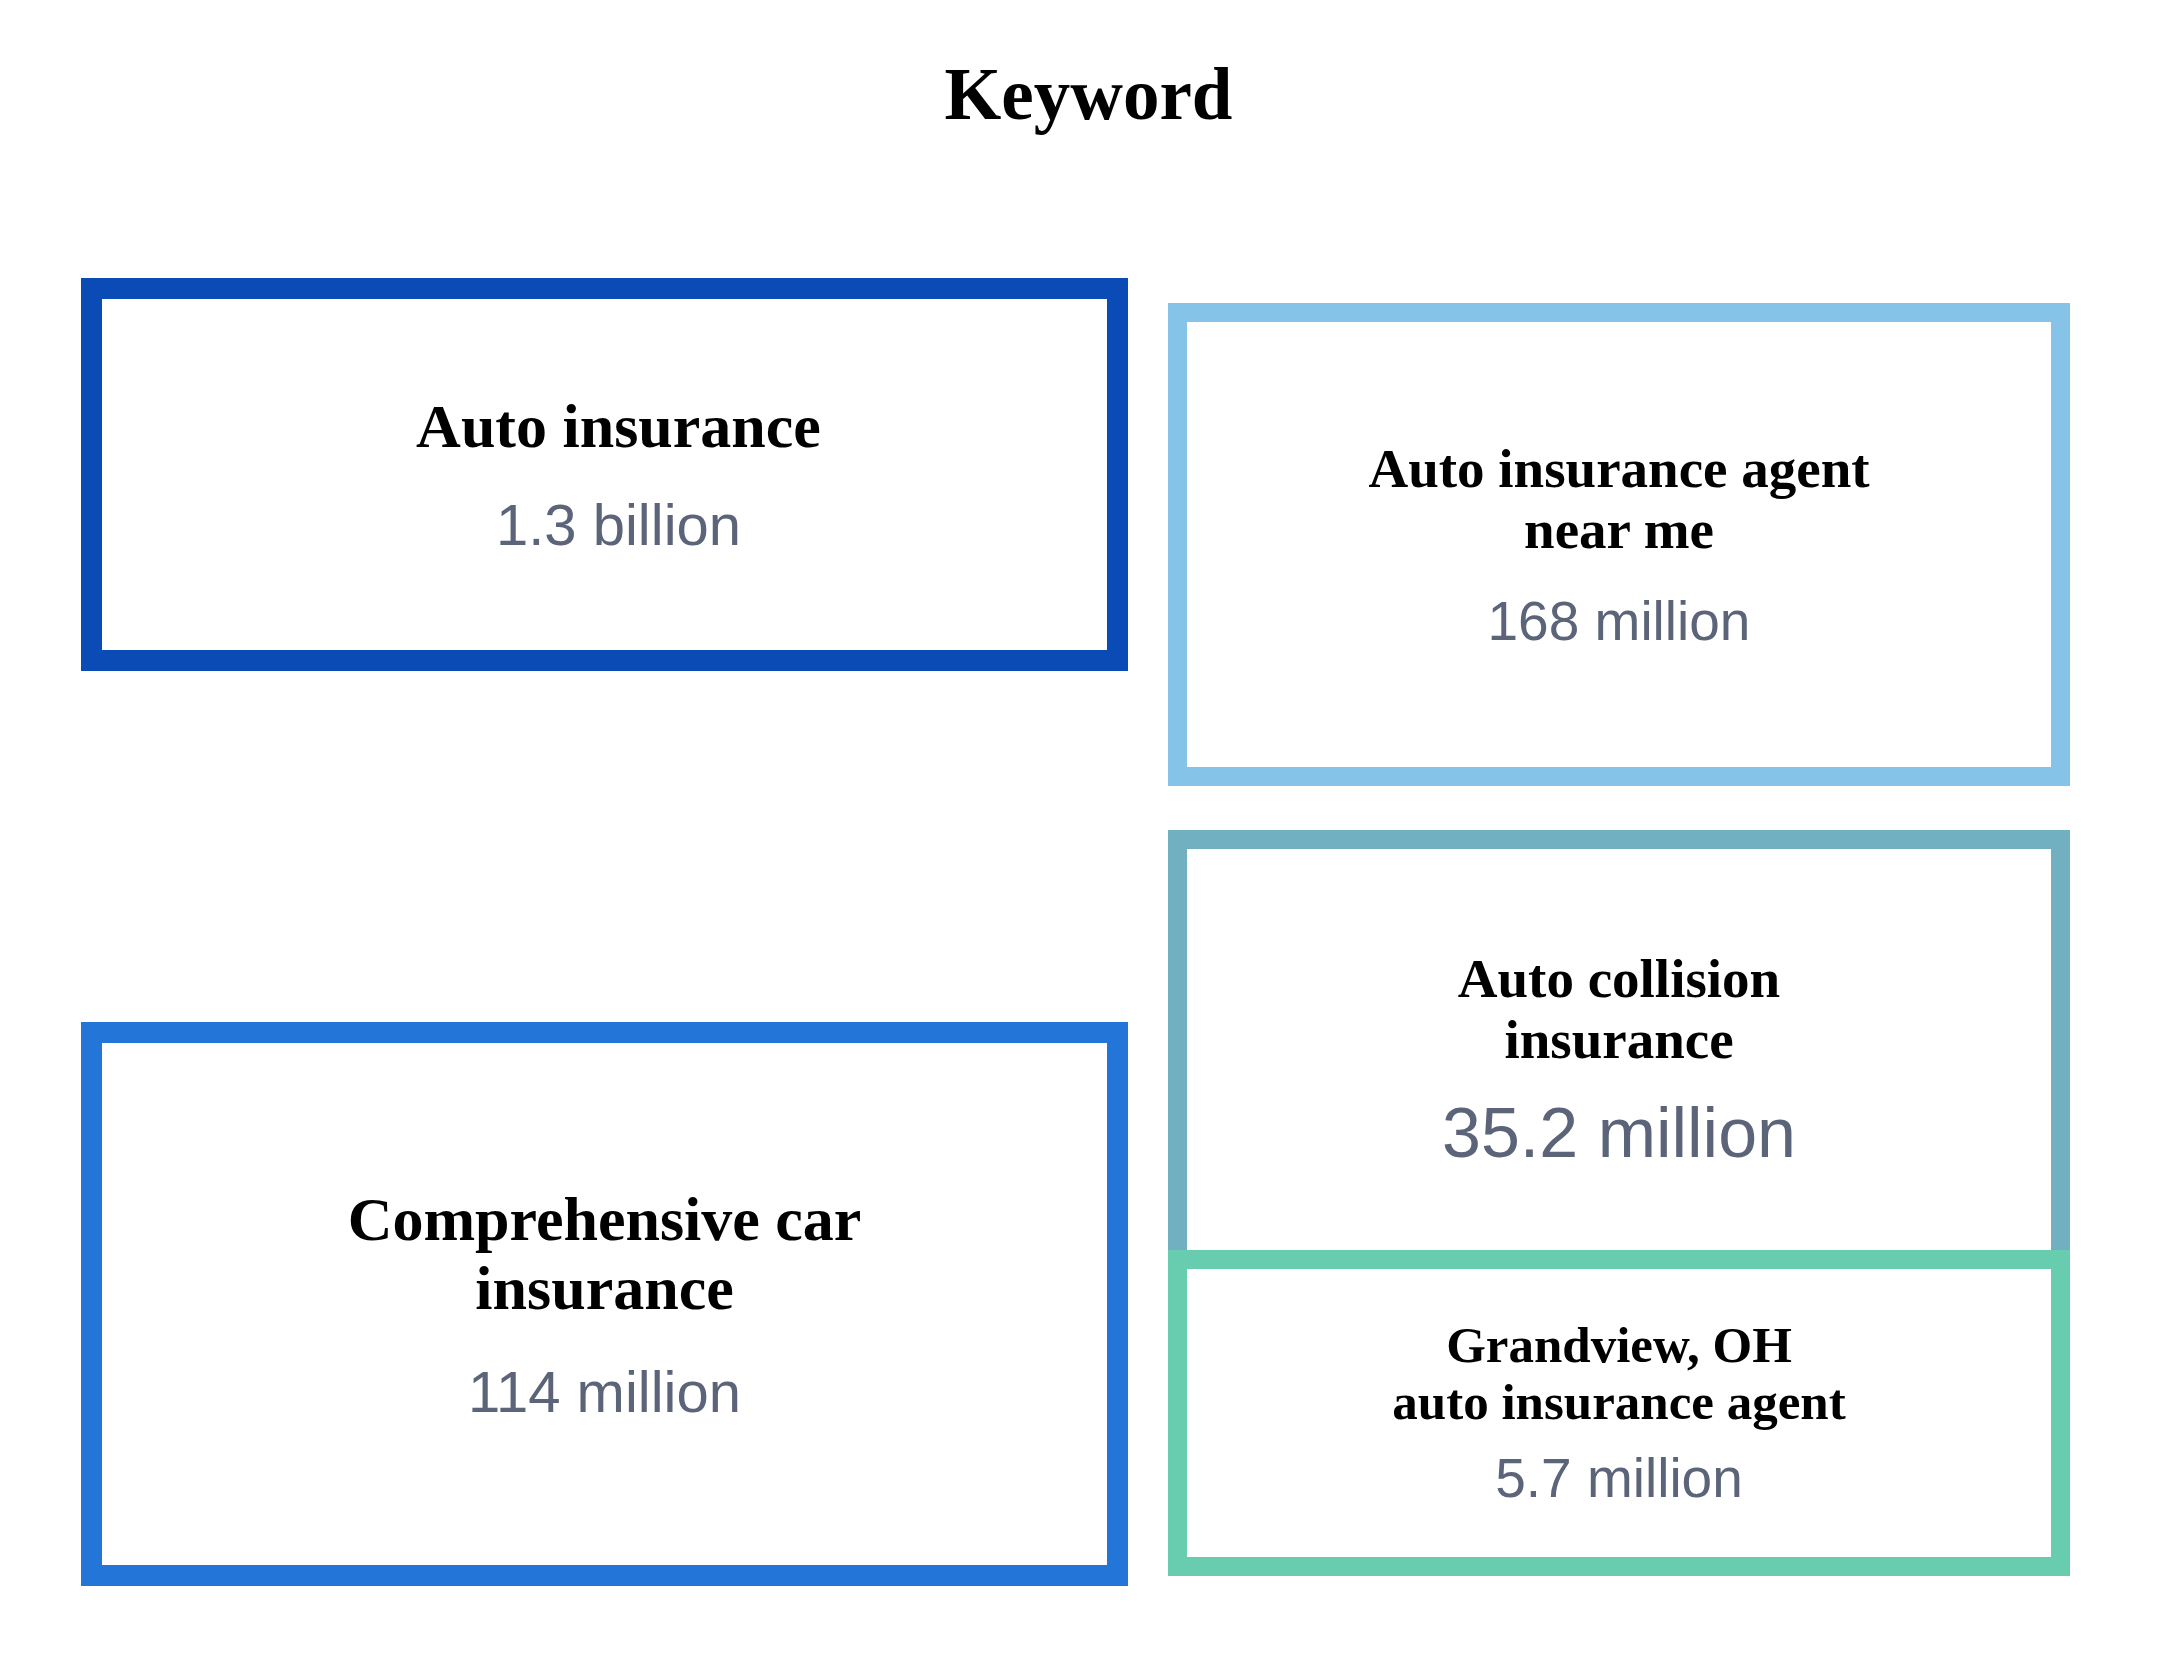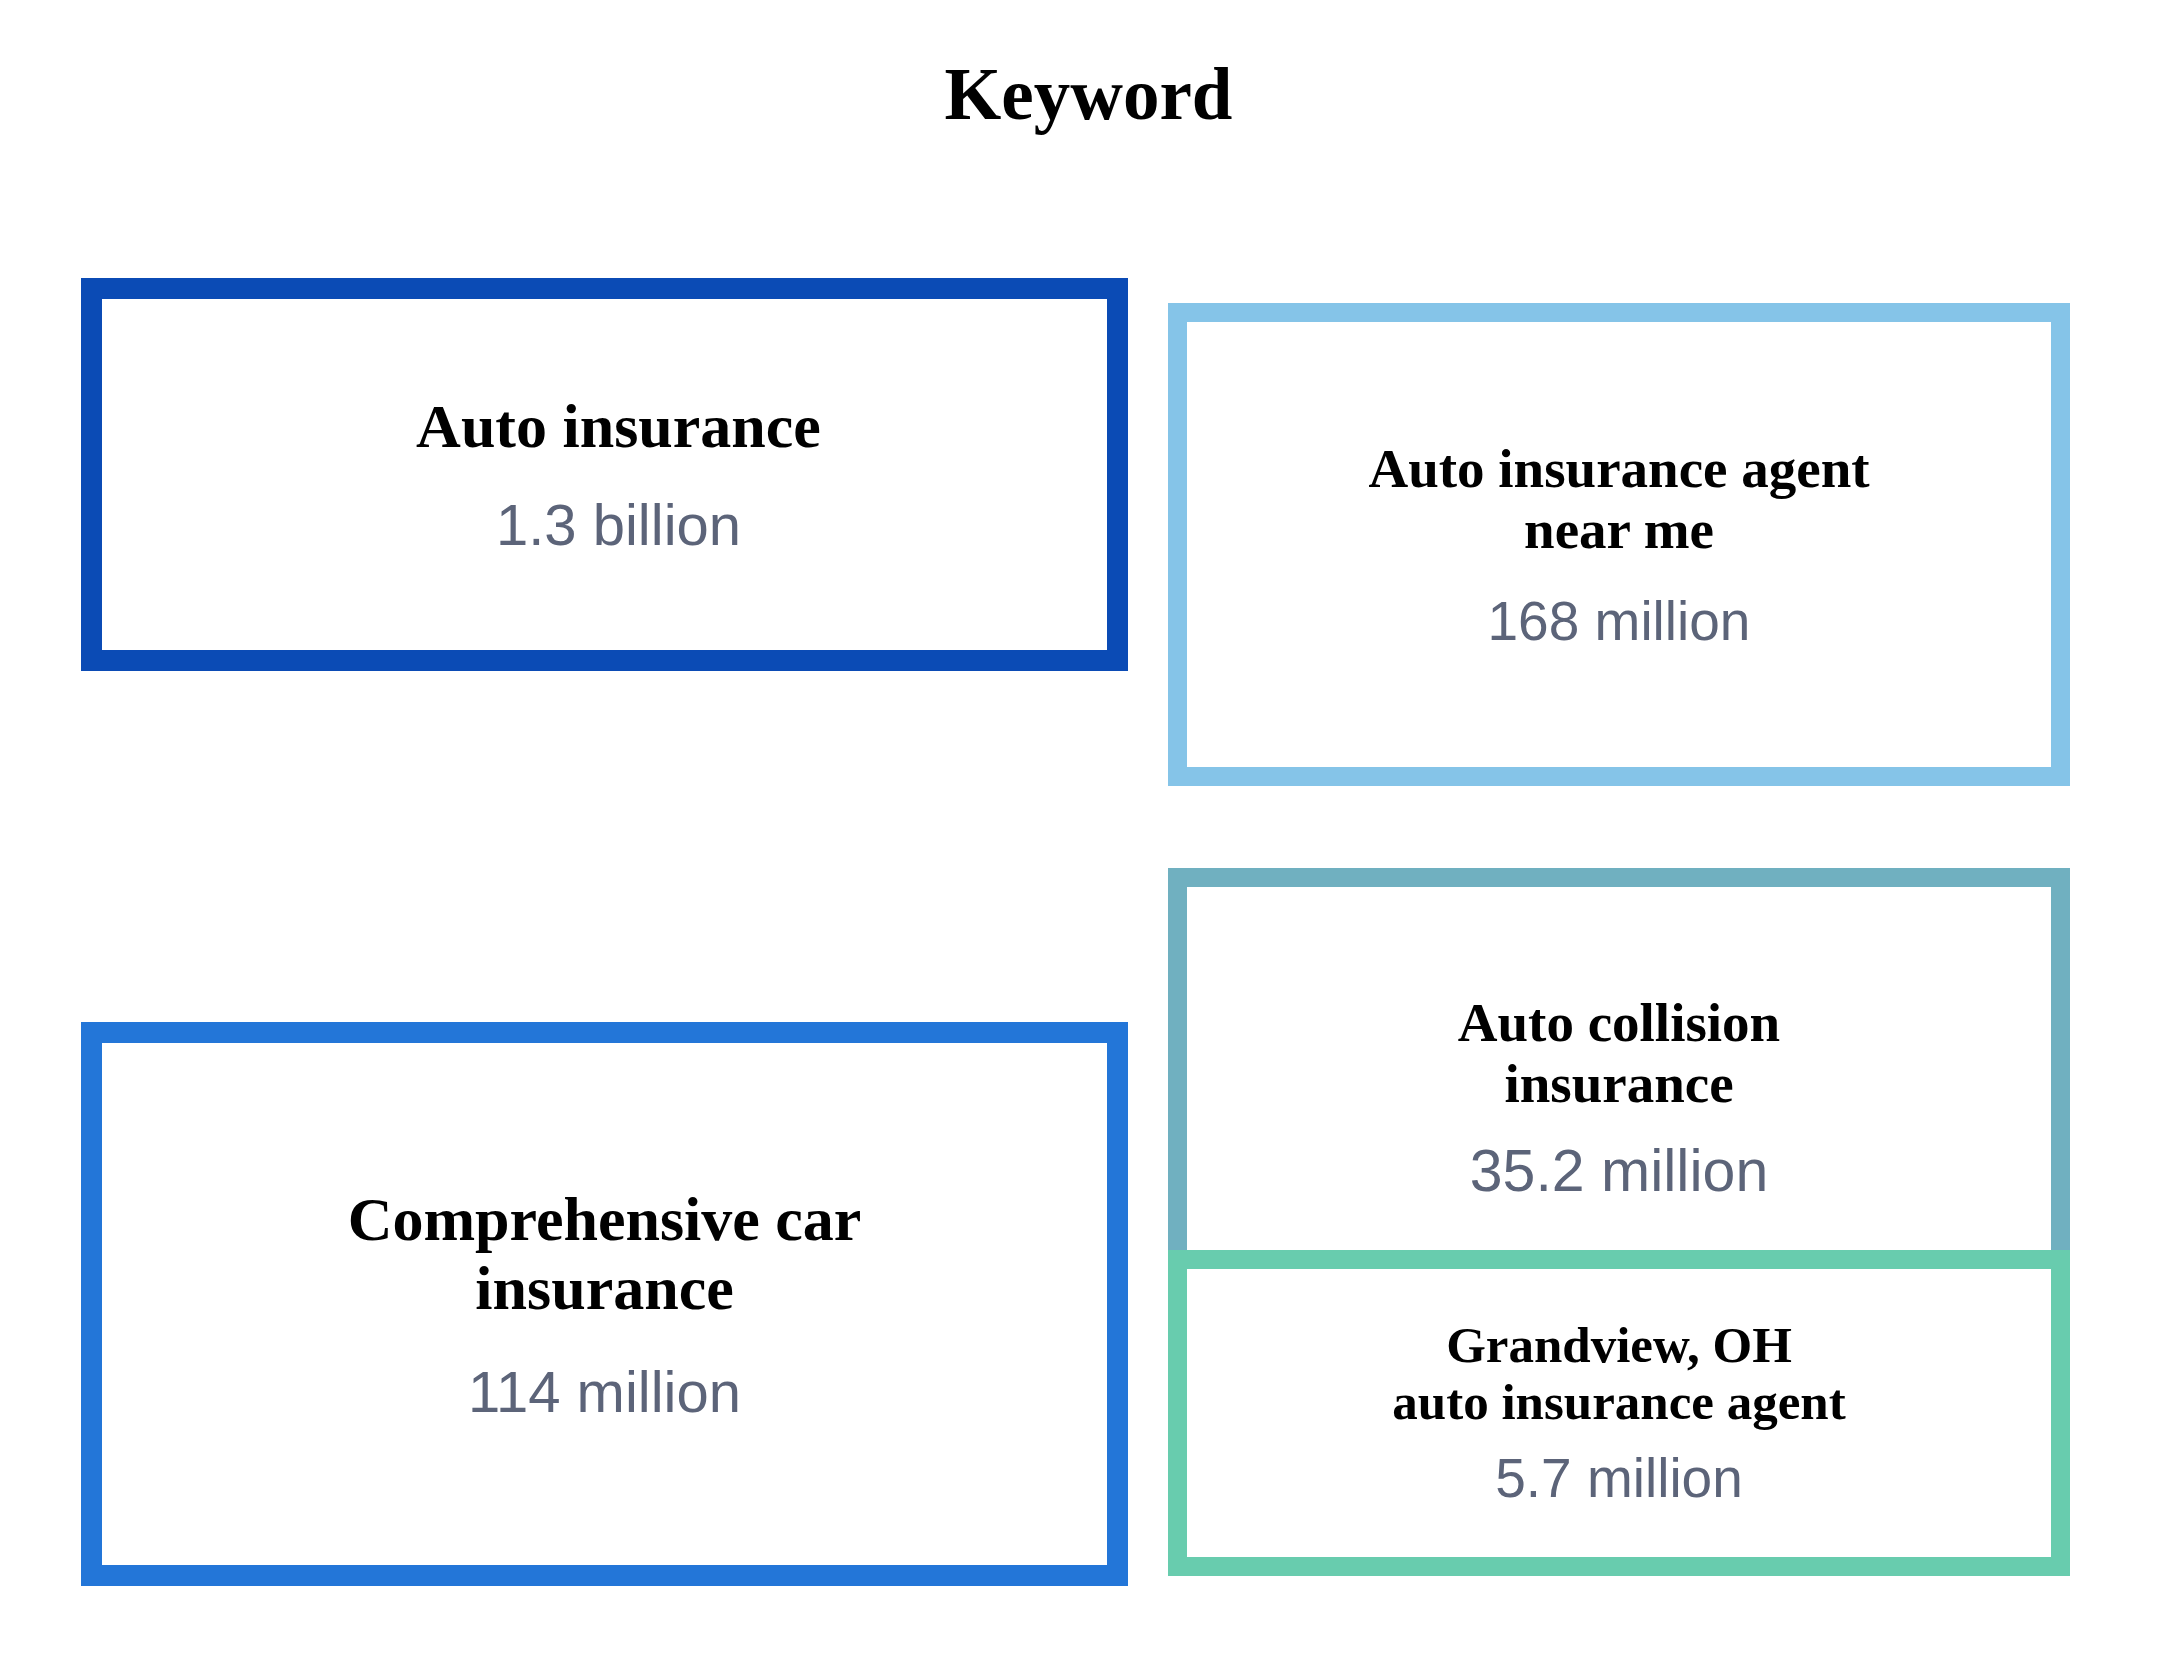--- a/index.html
+++ b/index.html
@@ -100,27 +100,27 @@
     width: 902px;
     height: 483px;
     border: 19px solid #85C4E8;
   }
   #card-auto-insurance-agent-near-me .card-keyword { font-size: 55px; }
   #card-auto-insurance-agent-near-me .card-value   { font-size: 55px; padding-top: 30px; }
 
   
   #card-auto-collision-insurance {
     left: 1168px;
-    top: 868px;
+    top: 830px;
     width: 902px;
     height: 460px;
     border: 19px solid #70B0C0;
   }
   #card-auto-collision-insurance .card-keyword { font-size: 55px; }
-  #card-auto-collision-insurance .card-value   { font-size: 59px; padding-top: 24.5px; }
+  #card-auto-collision-insurance .card-value   { font-size: 70px; padding-top: 24.5px; }
 
   
   #card-grandview-oh-auto-insurance-agent {
     left: 1168px;
     top: 1250px;
     width: 902px;
     height: 326px;
     border: 19px solid #68CCAE;
   }
   #card-grandview-oh-auto-insurance-agent .card-keyword { font-size: 51px; }

